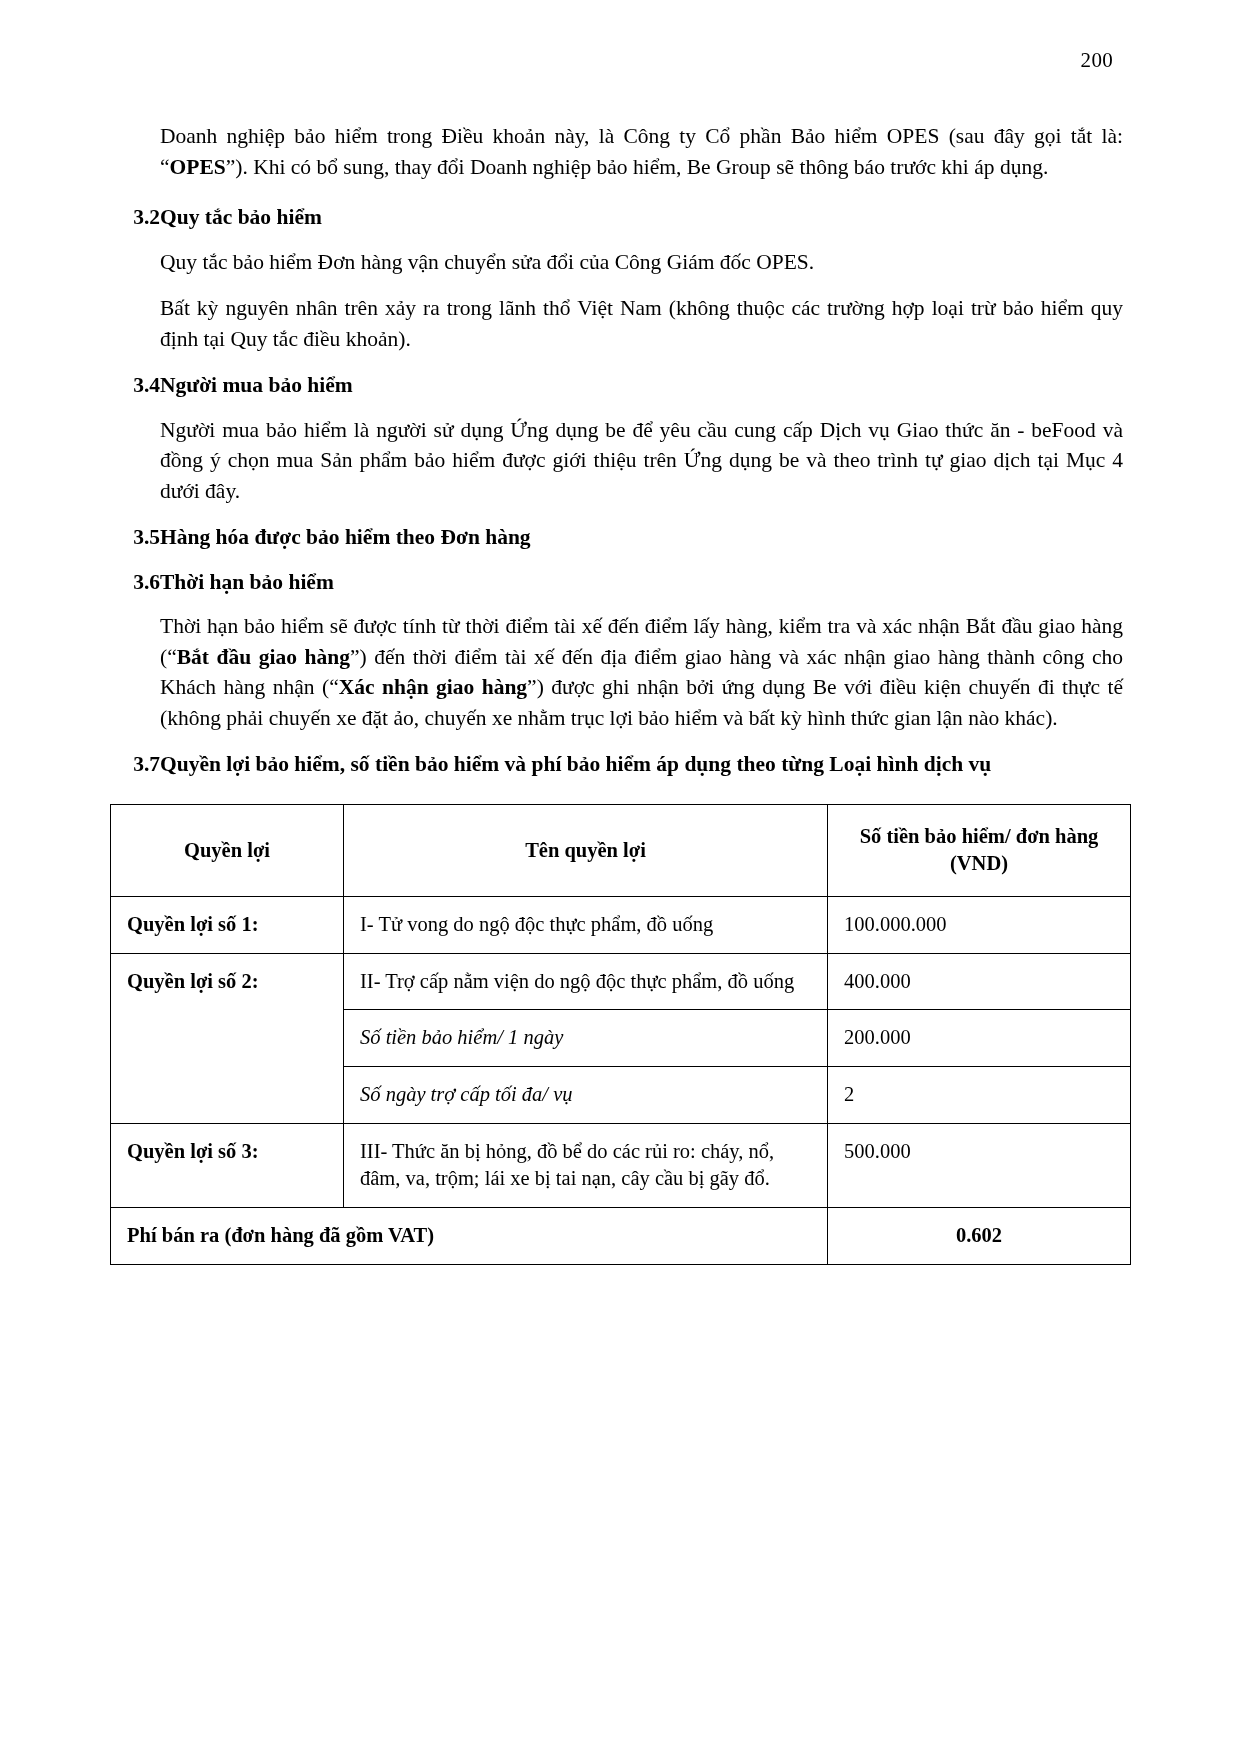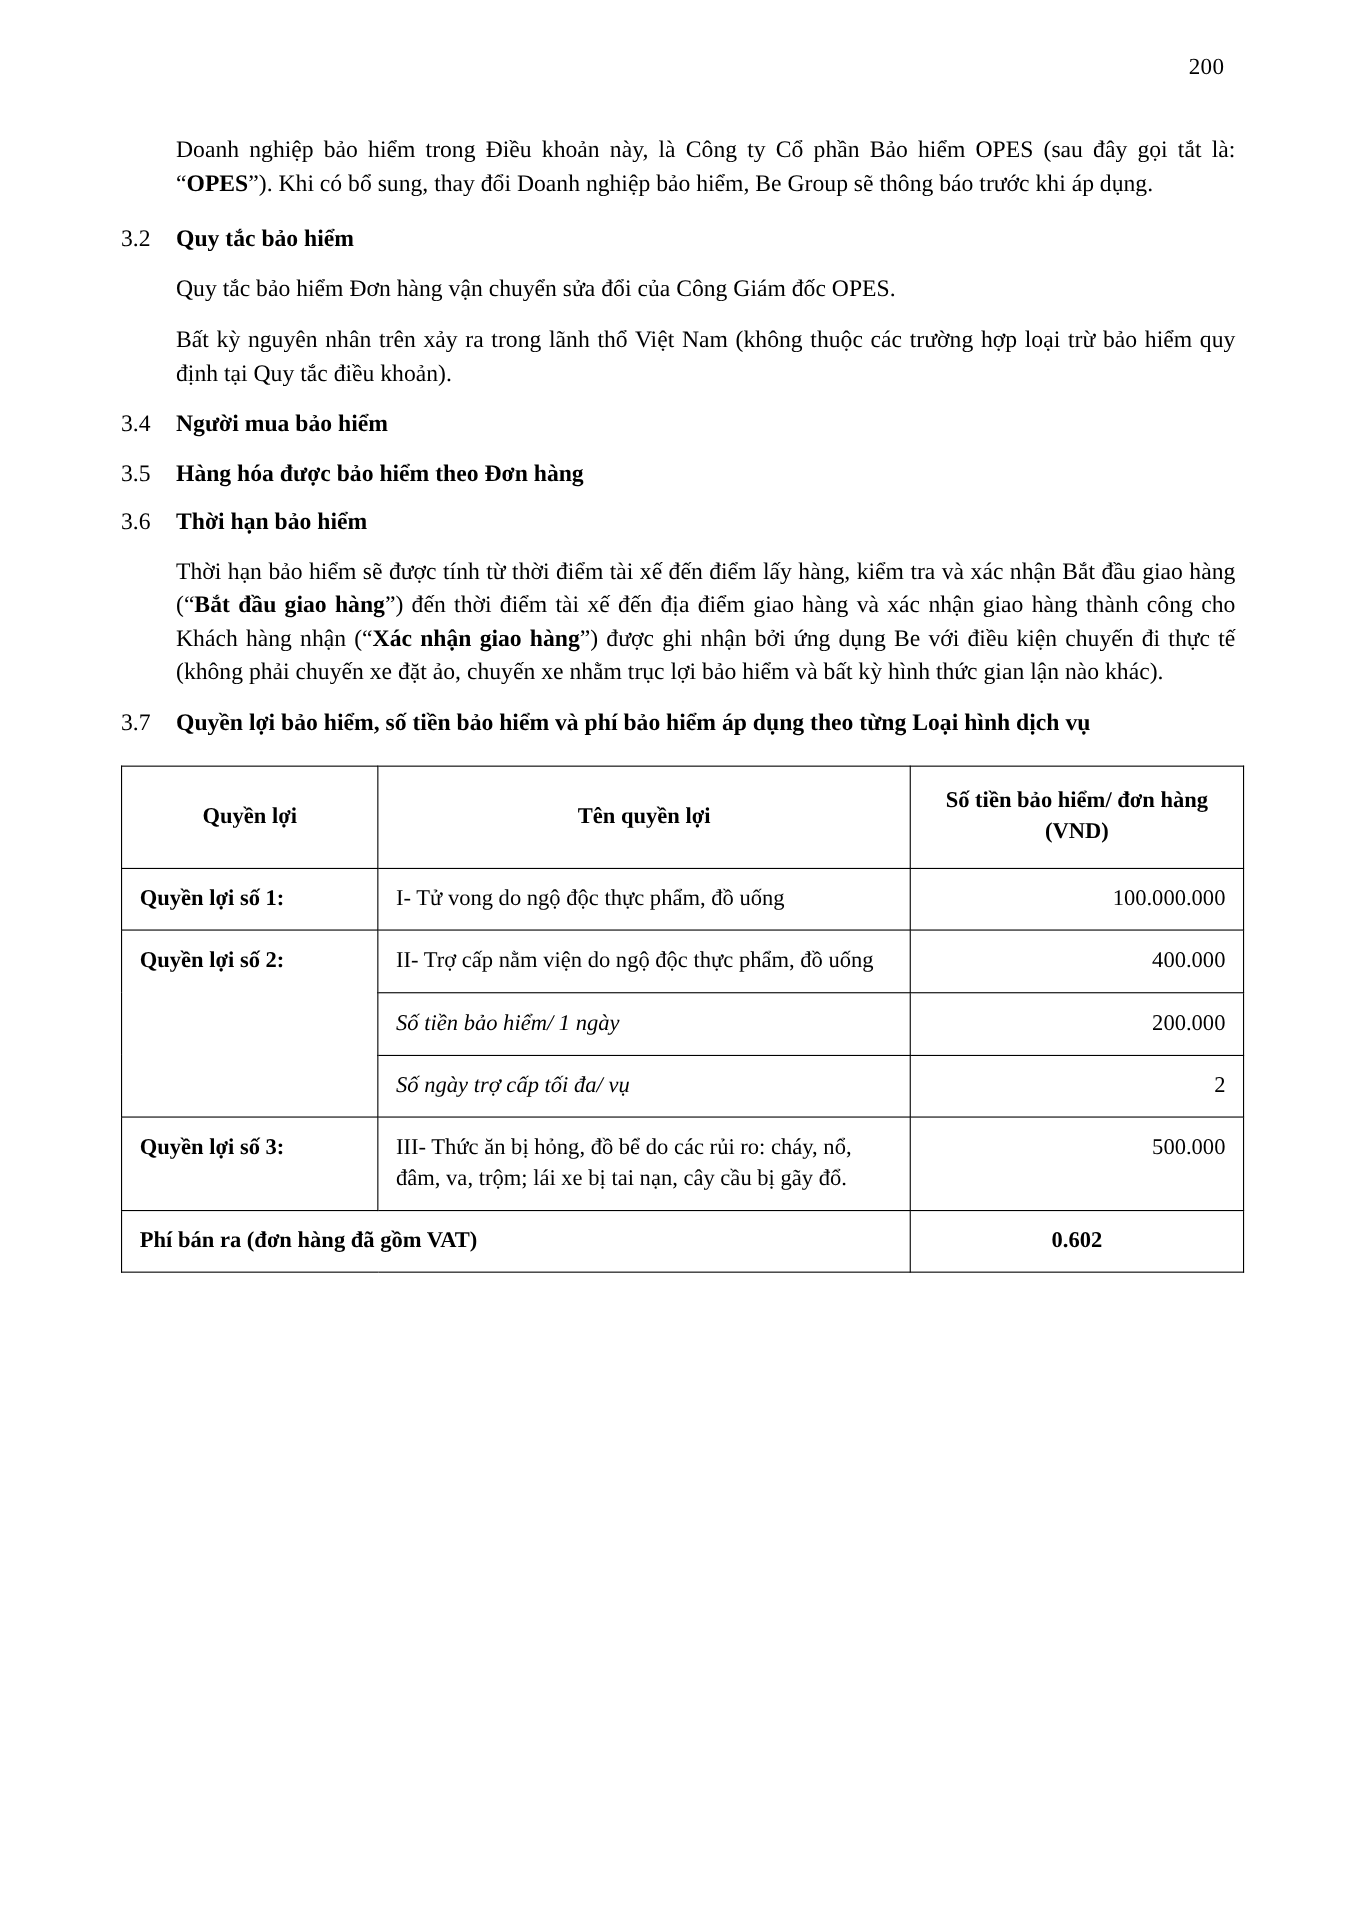--- a/index.html
+++ b/index.html
@@ -43,25 +43,26 @@
     margin-bottom: 20px;
     margin-top: 48px;
   }
   .section {
     display: flex;
     align-items: flex-start;
     margin: 0 0 14px 0;
     padding-right: 8px;
   }
   .section-num {
-    font-weight: normal;
+    font-weight: bold;
     font-size: 21.5px;
     width: 50px;
     flex: 0 0 50px;
     line-height: 1.42;
+    text-align: right;
   }
   .section-title {
     font-weight: bold;
     font-size: 21.5px;
     line-height: 1.42;
     flex: 1 1 auto;
   }
   .section.tight {
     margin-bottom: 12px;
   }
@@ -90,21 +91,21 @@
   th.col-name { width: auto; }
   th.col-amount { width: 270px; }
 
   td.c-benefit {
     font-weight: bold;
     vertical-align: top;
   }
   td.c-name { vertical-align: top; }
   td.c-name.italic { font-style: italic; }
   td.c-amount {
-    text-align: right;
+    text-align: left;
     vertical-align: top;
   }
   td.fee-label {
     font-weight: bold;
     font-family: Liberation Serif, serif;
   }
   td.fee-value {
     text-align: center;
     font-weight: bold;
   }
@@ -125,20 +126,21 @@
       <div class="section-title">Quy tắc bảo hiểm</div>
     </div>
     <p class="para">Quy tắc bảo hiểm Đơn hàng vận chuyển sửa đổi của Công Giám đốc OPES.</p>
 
     <p class="para">Bất kỳ nguyên nhân trên xảy ra trong lãnh thổ Việt Nam (không thuộc các trường hợp loại trừ bảo hiểm quy định tại Quy tắc điều khoản).</p>
 
     <div class="section">
       <div class="section-num">3.4</div>
       <div class="section-title">Người mua bảo hiểm</div>
     </div>
+    <p class="para">Người mua bảo hiểm là người sử dụng Ứng dụng be để yêu cầu cung cấp Dịch vụ Giao thức ăn - beFood và đồng ý chọn mua Sản phẩm bảo hiểm được giới thiệu trên Ứng dụng be và theo trình tự giao dịch tại Mục 4 dưới đây.</p>
 
     <div class="section">
       <div class="section-num">3.5</div>
       <div class="section-title">Hàng hóa được bảo hiểm theo Đơn hàng</div>
     </div>
 
     <div class="section">
       <div class="section-num">3.6</div>
       <div class="section-title">Thời hạn bảo hiểm</div>
     </div>

